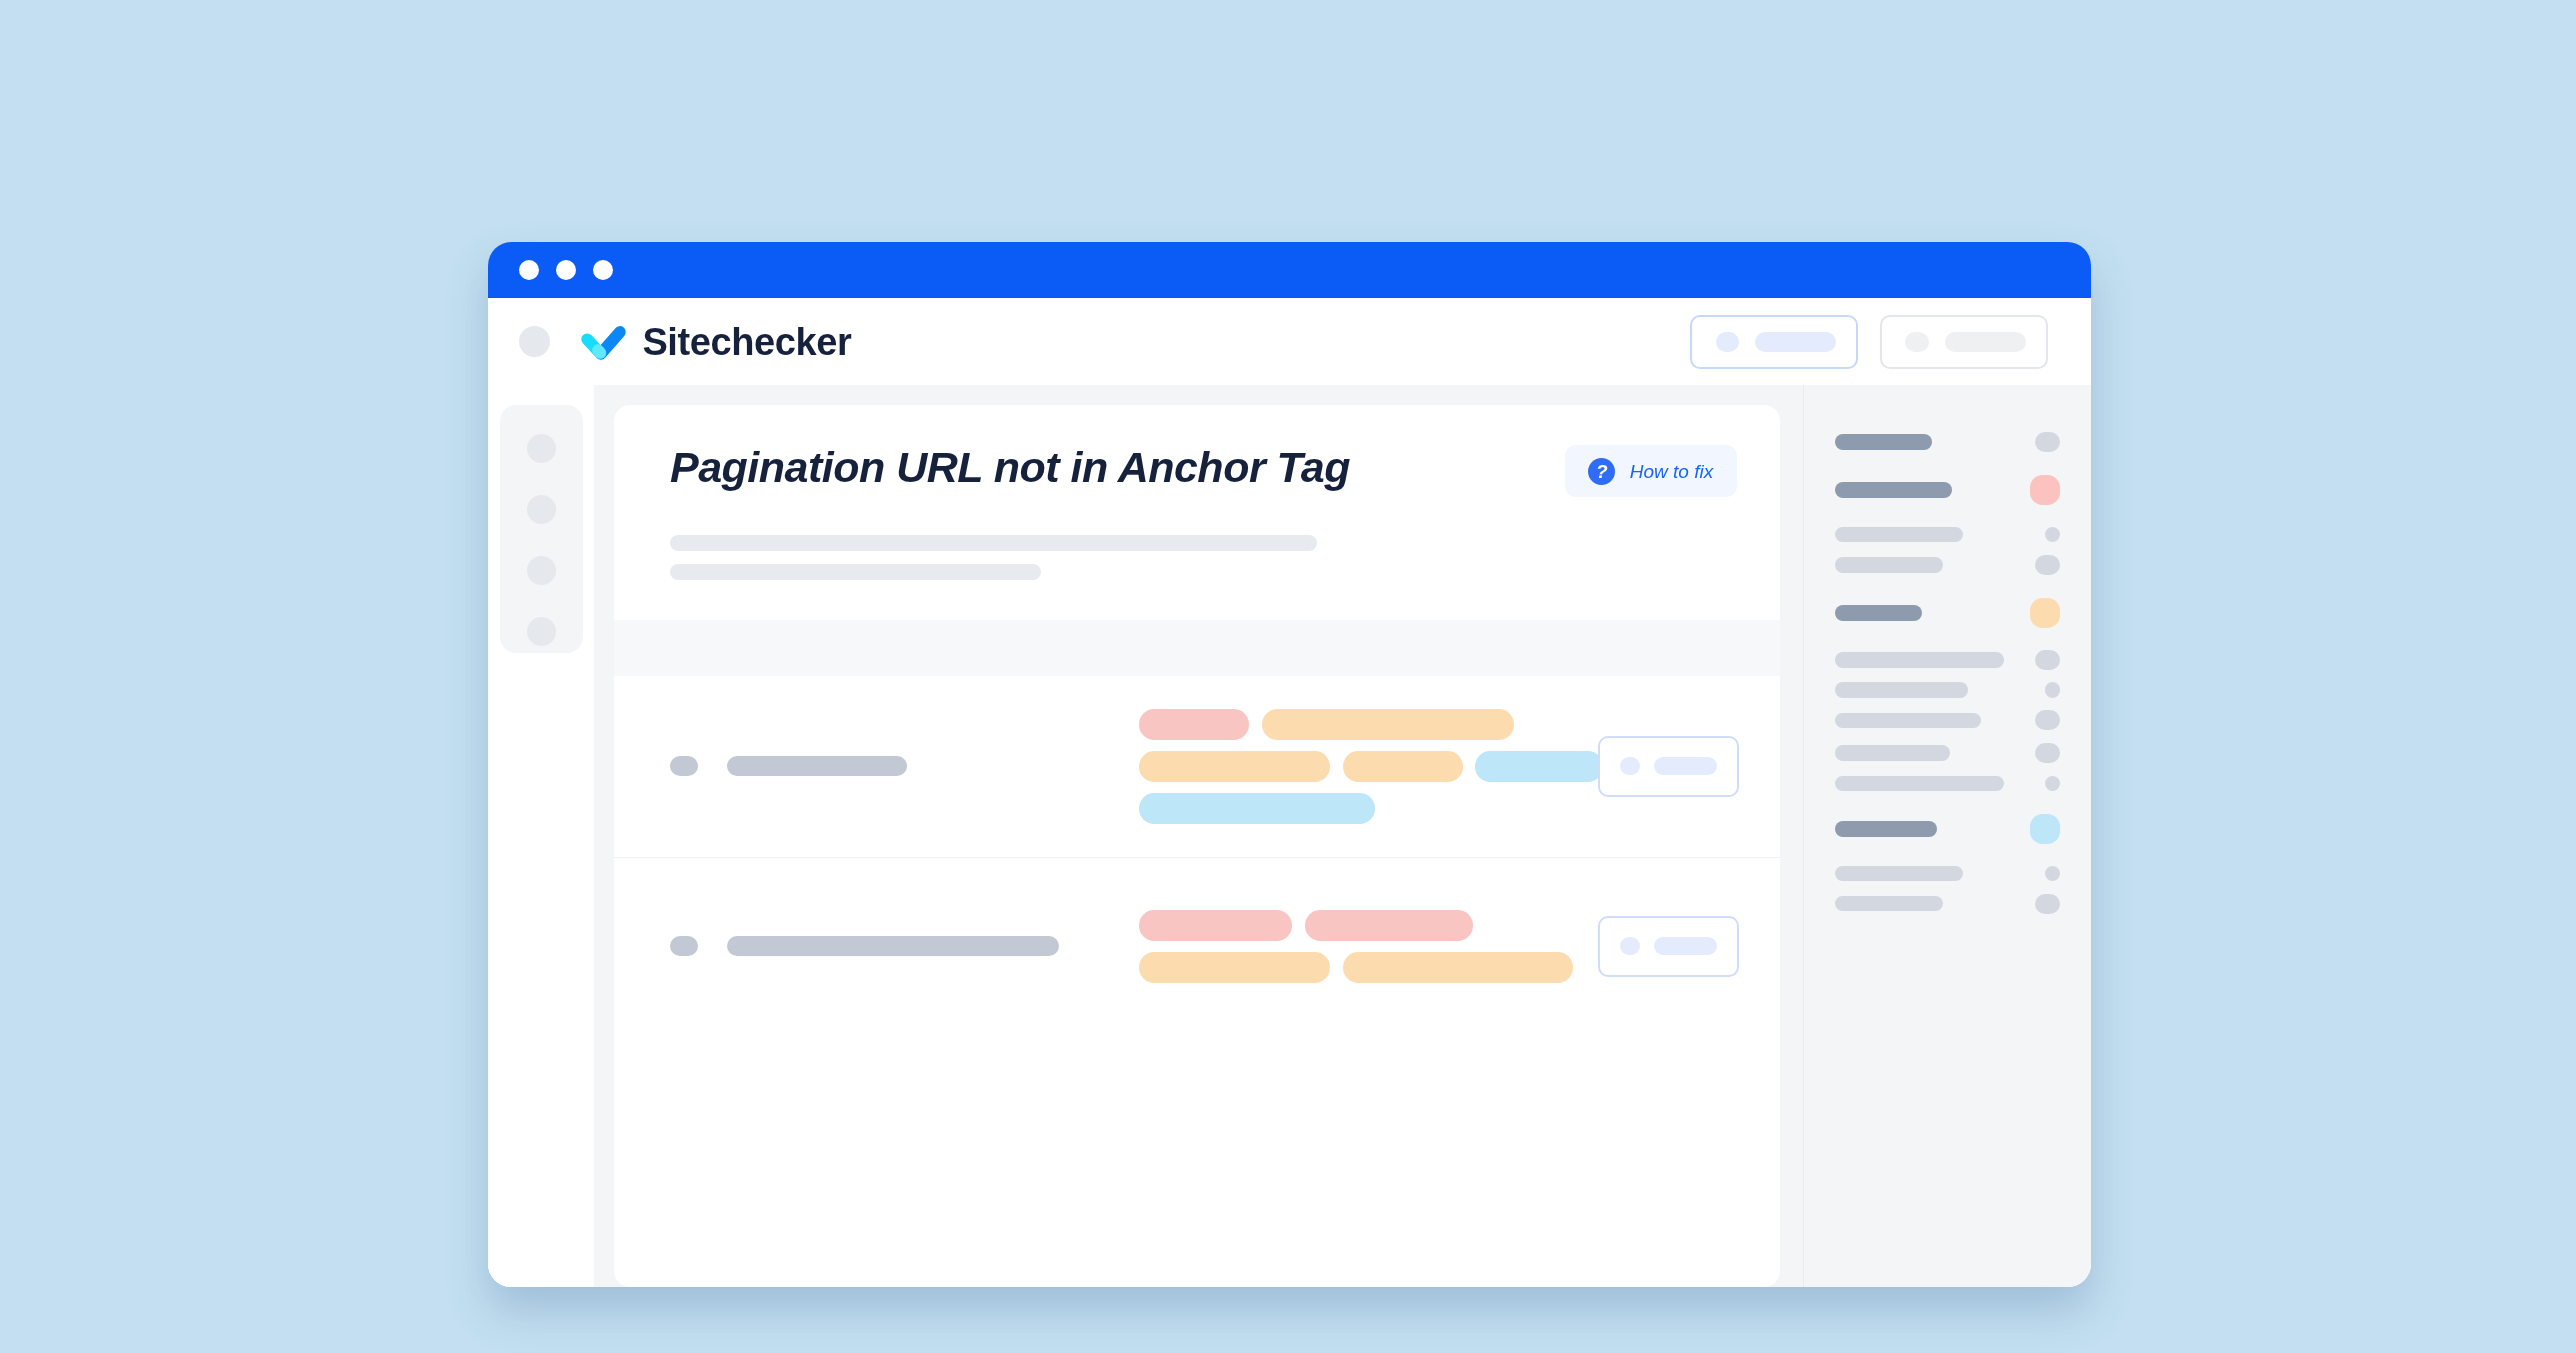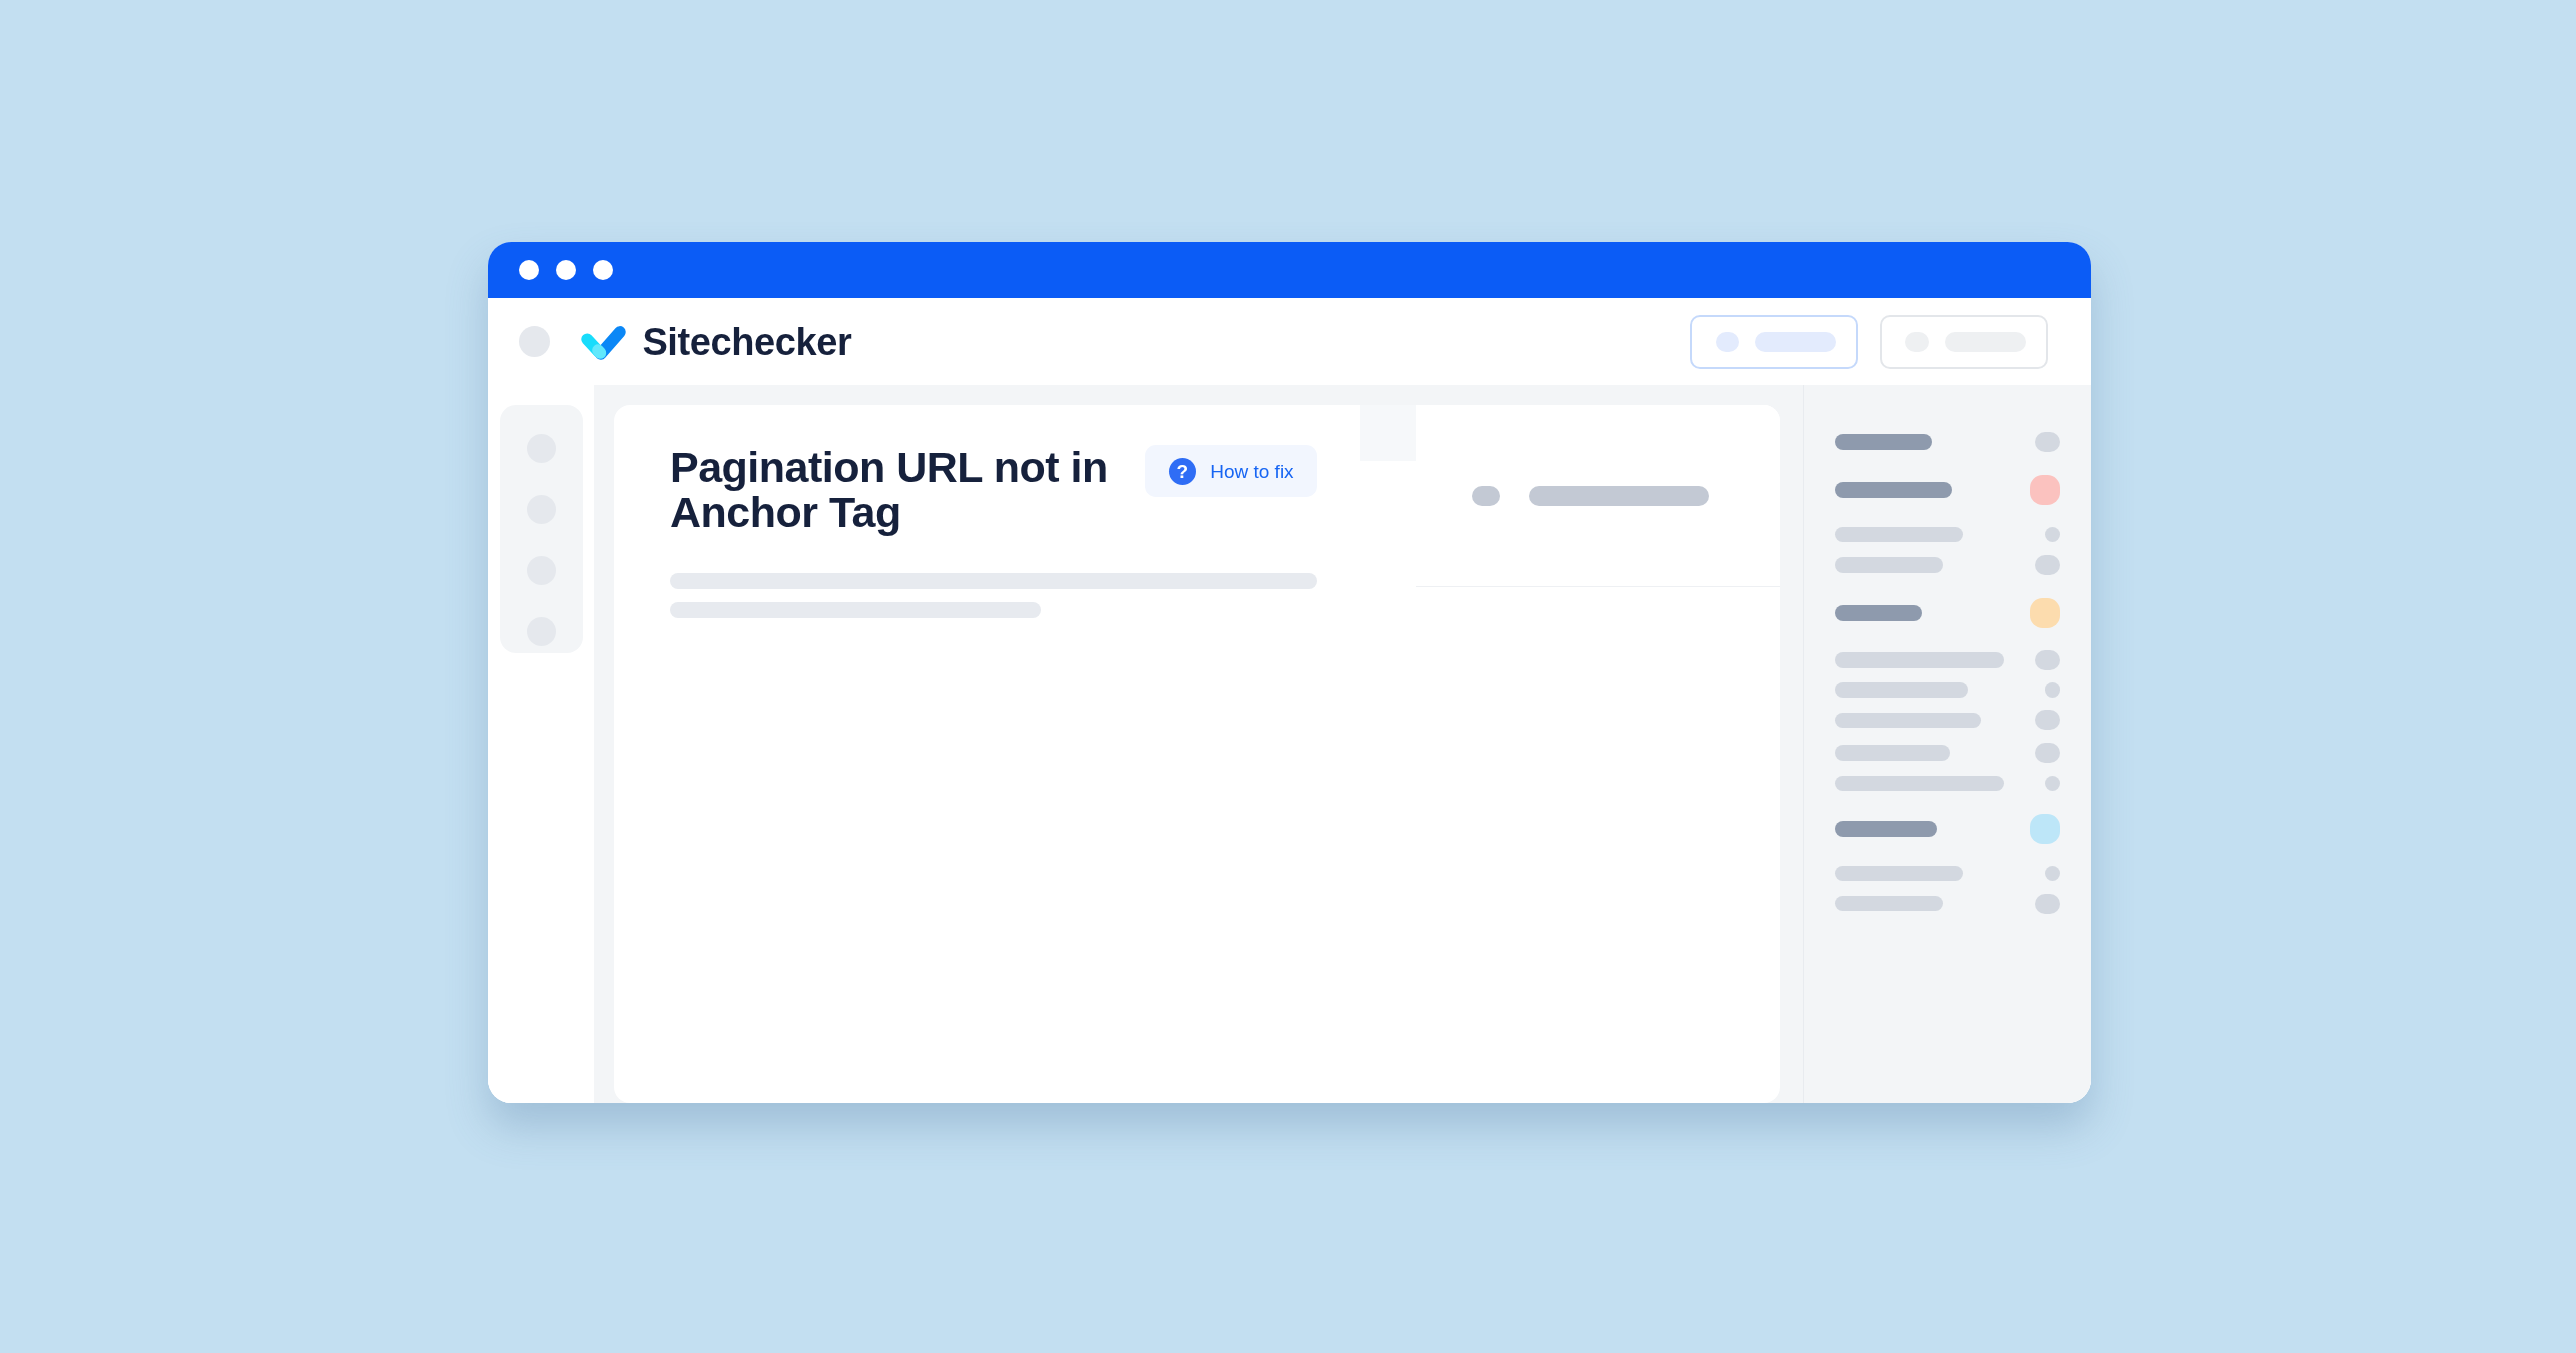--- a/index.html
+++ b/index.html
@@ -20,21 +20,21 @@
     width: 2576px;
     height: 1354px;
   }
 
   
   .browser-window {
     position: absolute;
     left: 488px;
     top: 242px;
     width: 1603px;
-    height: 861px;
+    height: 1045px;
     border-radius: 23.4px;
     background: #ffffff;
     box-shadow: 0 23.4px 41px rgba(80, 120, 160, .30);
     overflow: hidden;
     display: flex;
     flex-direction: column;
   }
 
   .title-bar {
     height: 56px;
@@ -160,22 +160,24 @@
     min-width: 0;
     box-sizing: border-box;
     display: flex;
     flex-direction: column;
   }
   .content-card {
     background: #ffffff;
     border-radius: 16px;
     flex: 1 1 auto;
     display: flex;
+    flex-direction: column;
     overflow: hidden;
     min-height: 0;
+    font-style: italic;
   }
   .card-head {
     padding: 40px 43px 40px 56px;
   }
   .card-head-top {
     display: flex;
     align-items: flex-start;
     justify-content: space-between;
   }
   .page-title {

